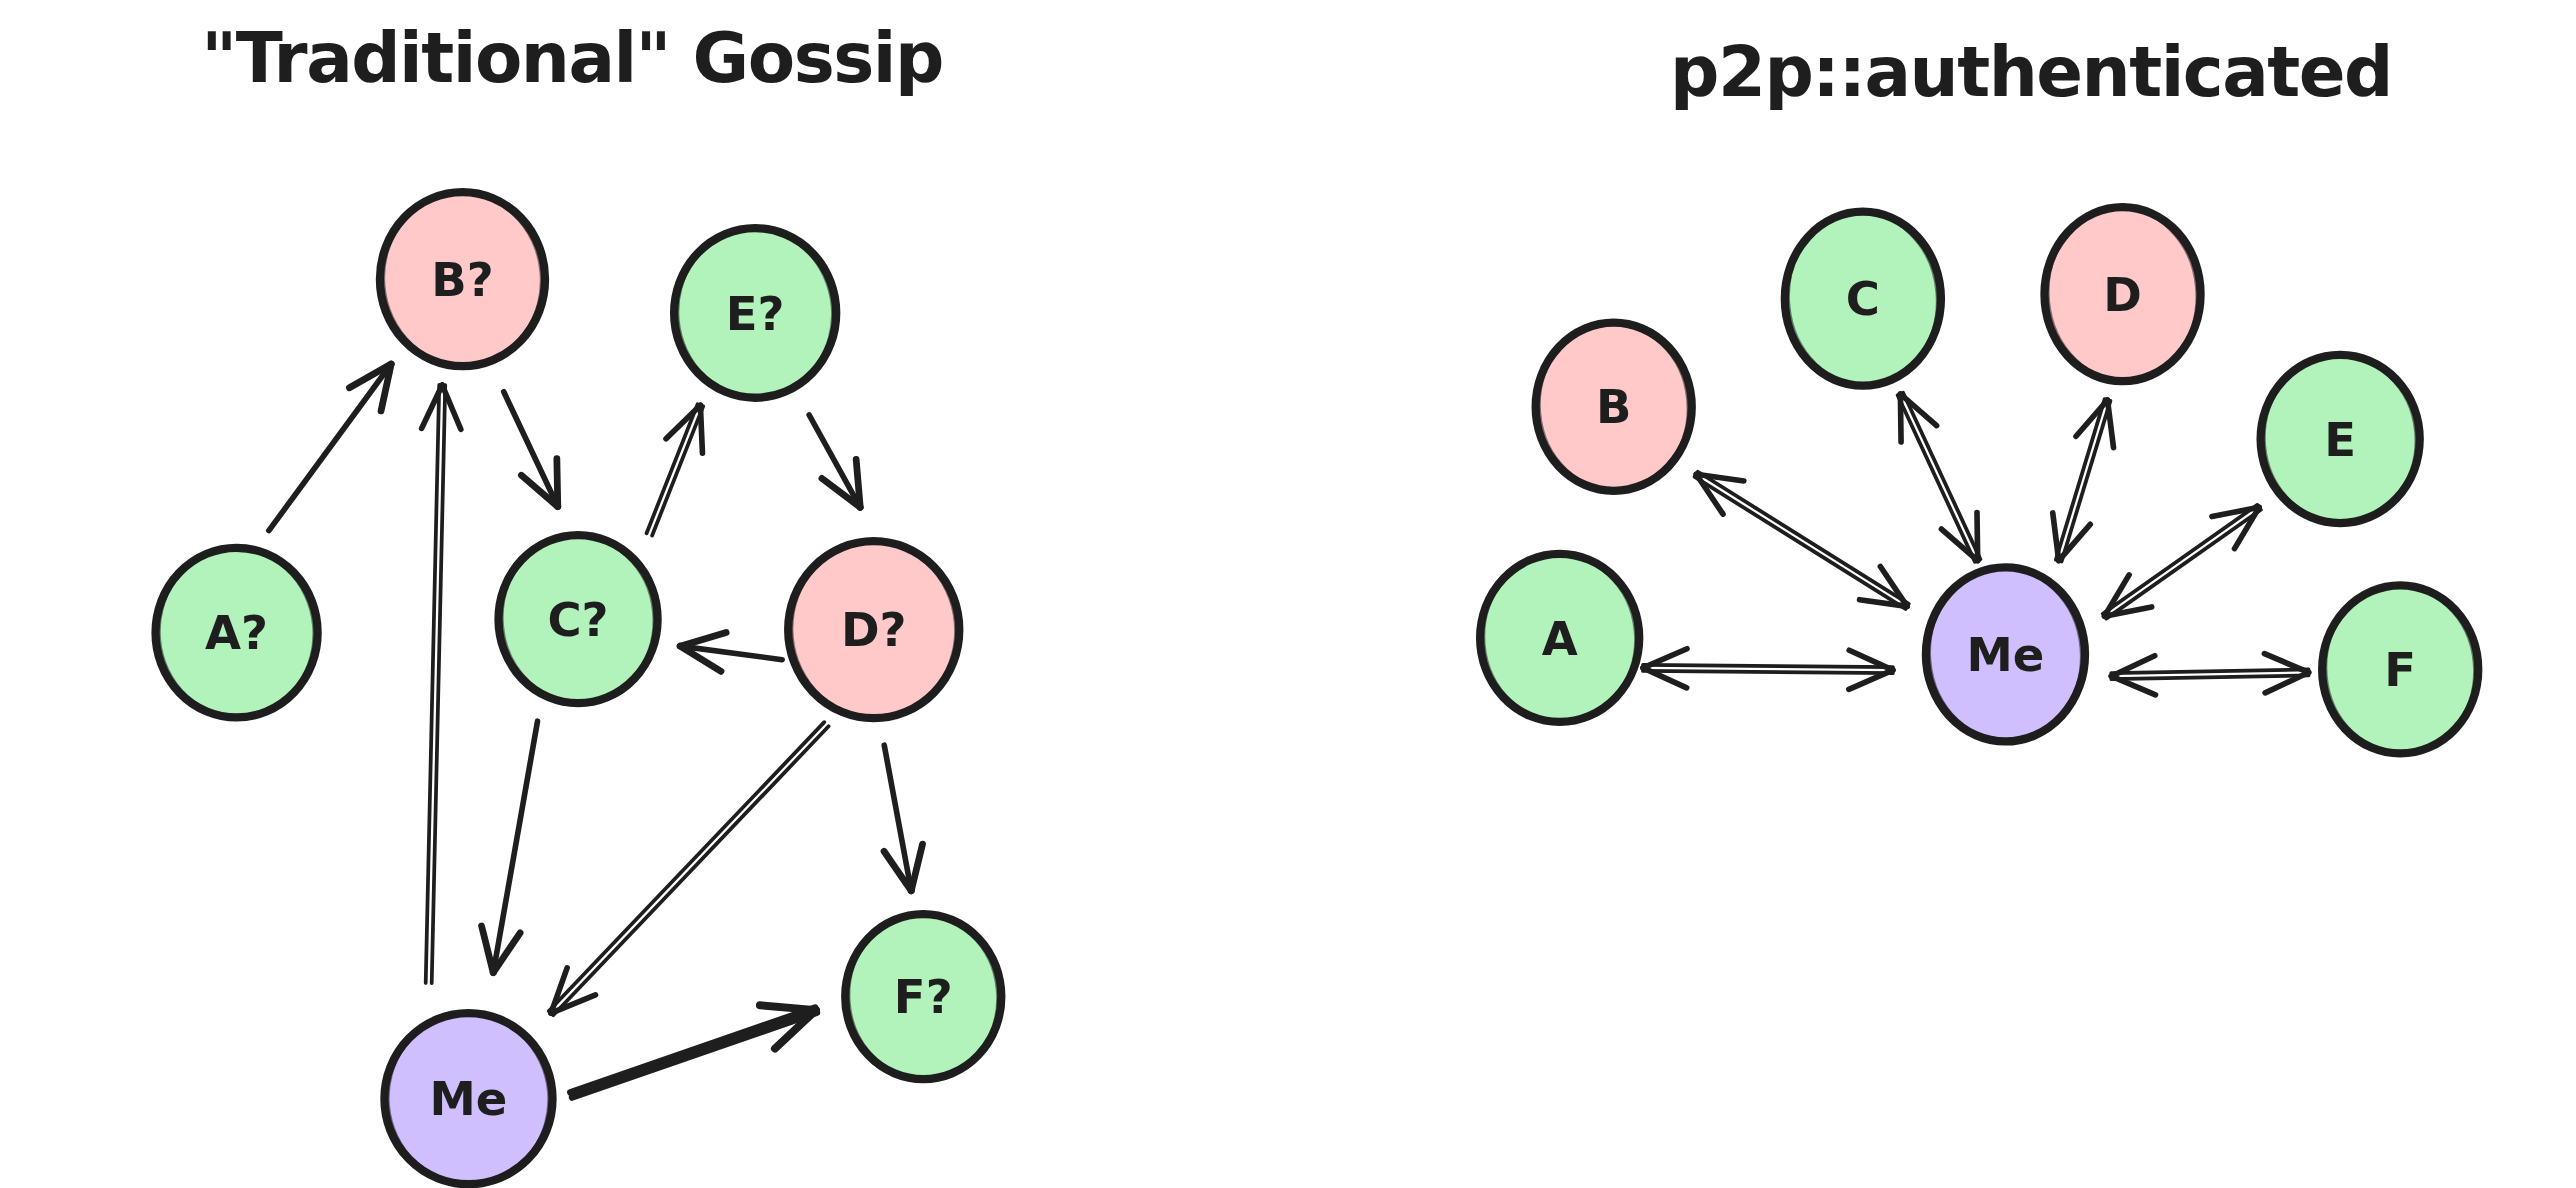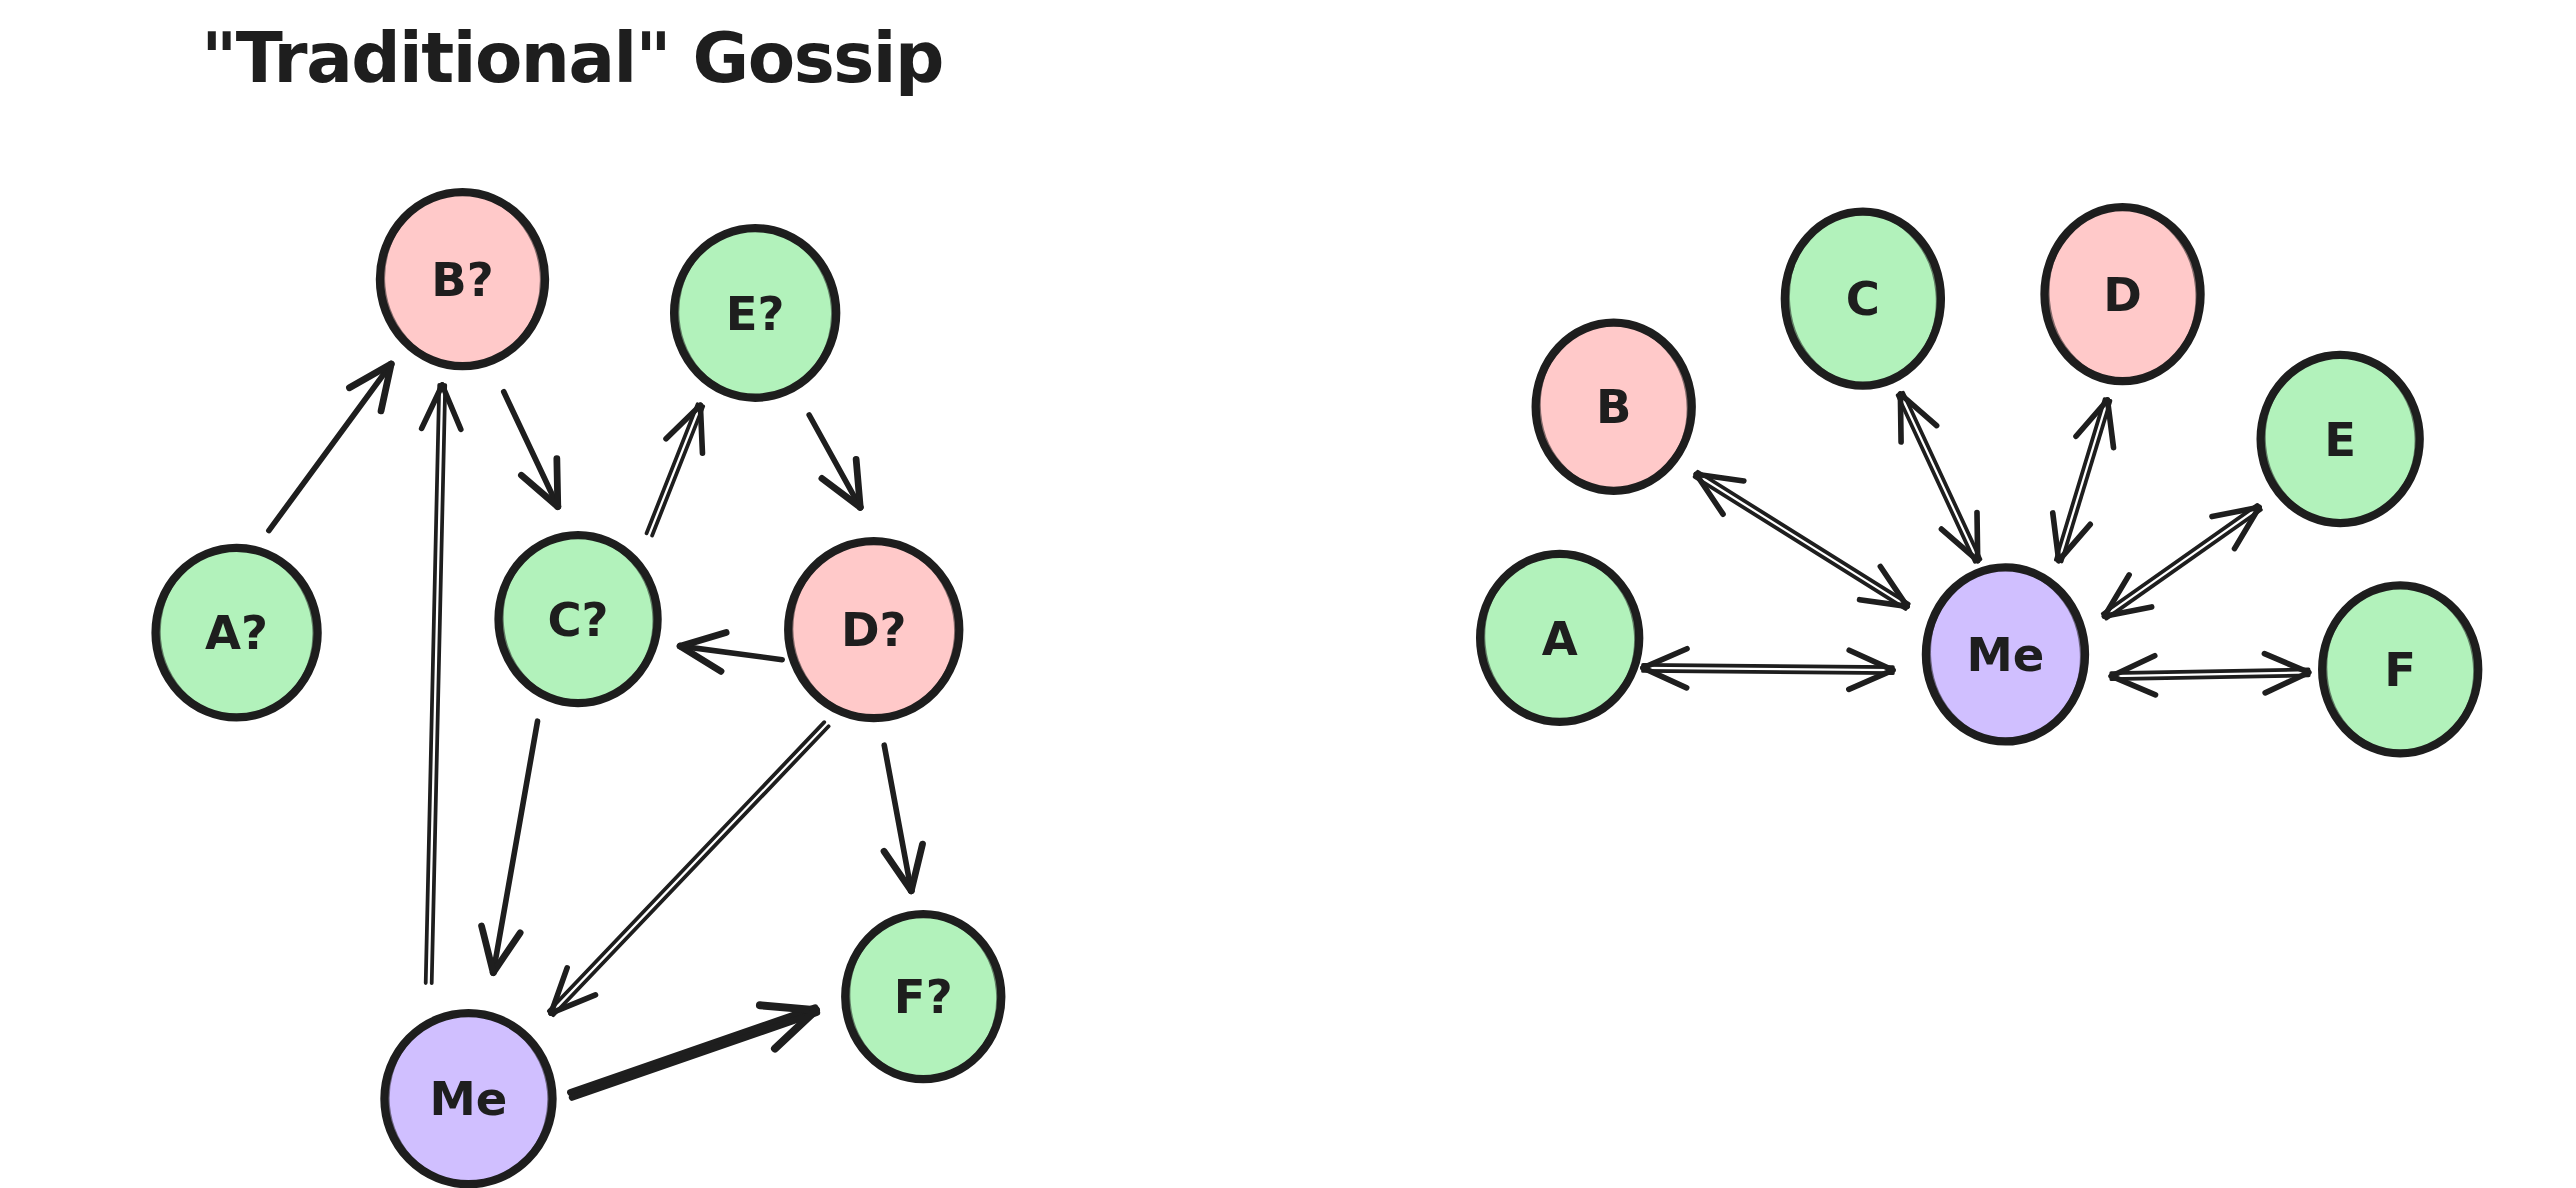--- a/index.html
+++ b/index.html
@@ -200,14 +200,15 @@
           <line x1="3076.0760318883786" y1="899.999277328712" x2="2813.0760318883786" y2="904.999277328712" stroke="#1e1e1e" stroke-width="5" stroke-linecap="round"></line>
           <line x1="3075.9239681116214" y1="892.000722671288" x2="2812.9239681116214" y2="897.000722671288" stroke="#1e1e1e" stroke-width="5" stroke-linecap="round"></line>
           <line x1="2813" y1="901" x2="2871.9231791254538" y2="925.9811721452311" stroke="#1e1e1e" stroke-width="7.5" stroke-linecap="round"></line>
           <line x1="2813" y1="901" x2="2870.931089613383" y2="873.7972638103043" stroke="#1e1e1e" stroke-width="7.5" stroke-linecap="round"></line>
           <line x1="3076" y1="896" x2="3017.0768208745462" y2="871.0188278547689" stroke="#1e1e1e" stroke-width="7.5" stroke-linecap="round"></line>
           <line x1="3076" y1="896" x2="3018.068910386617" y2="923.2027361896957" stroke="#1e1e1e" stroke-width="7.5" stroke-linecap="round"></line>
         </g>
       </g>
     </svg>
   <div class="title title-left">"Traditional" Gossip</div>
+  <div class="title title-right">p2p::authenticated</div>
 </div>
 
 
 </body></html>

